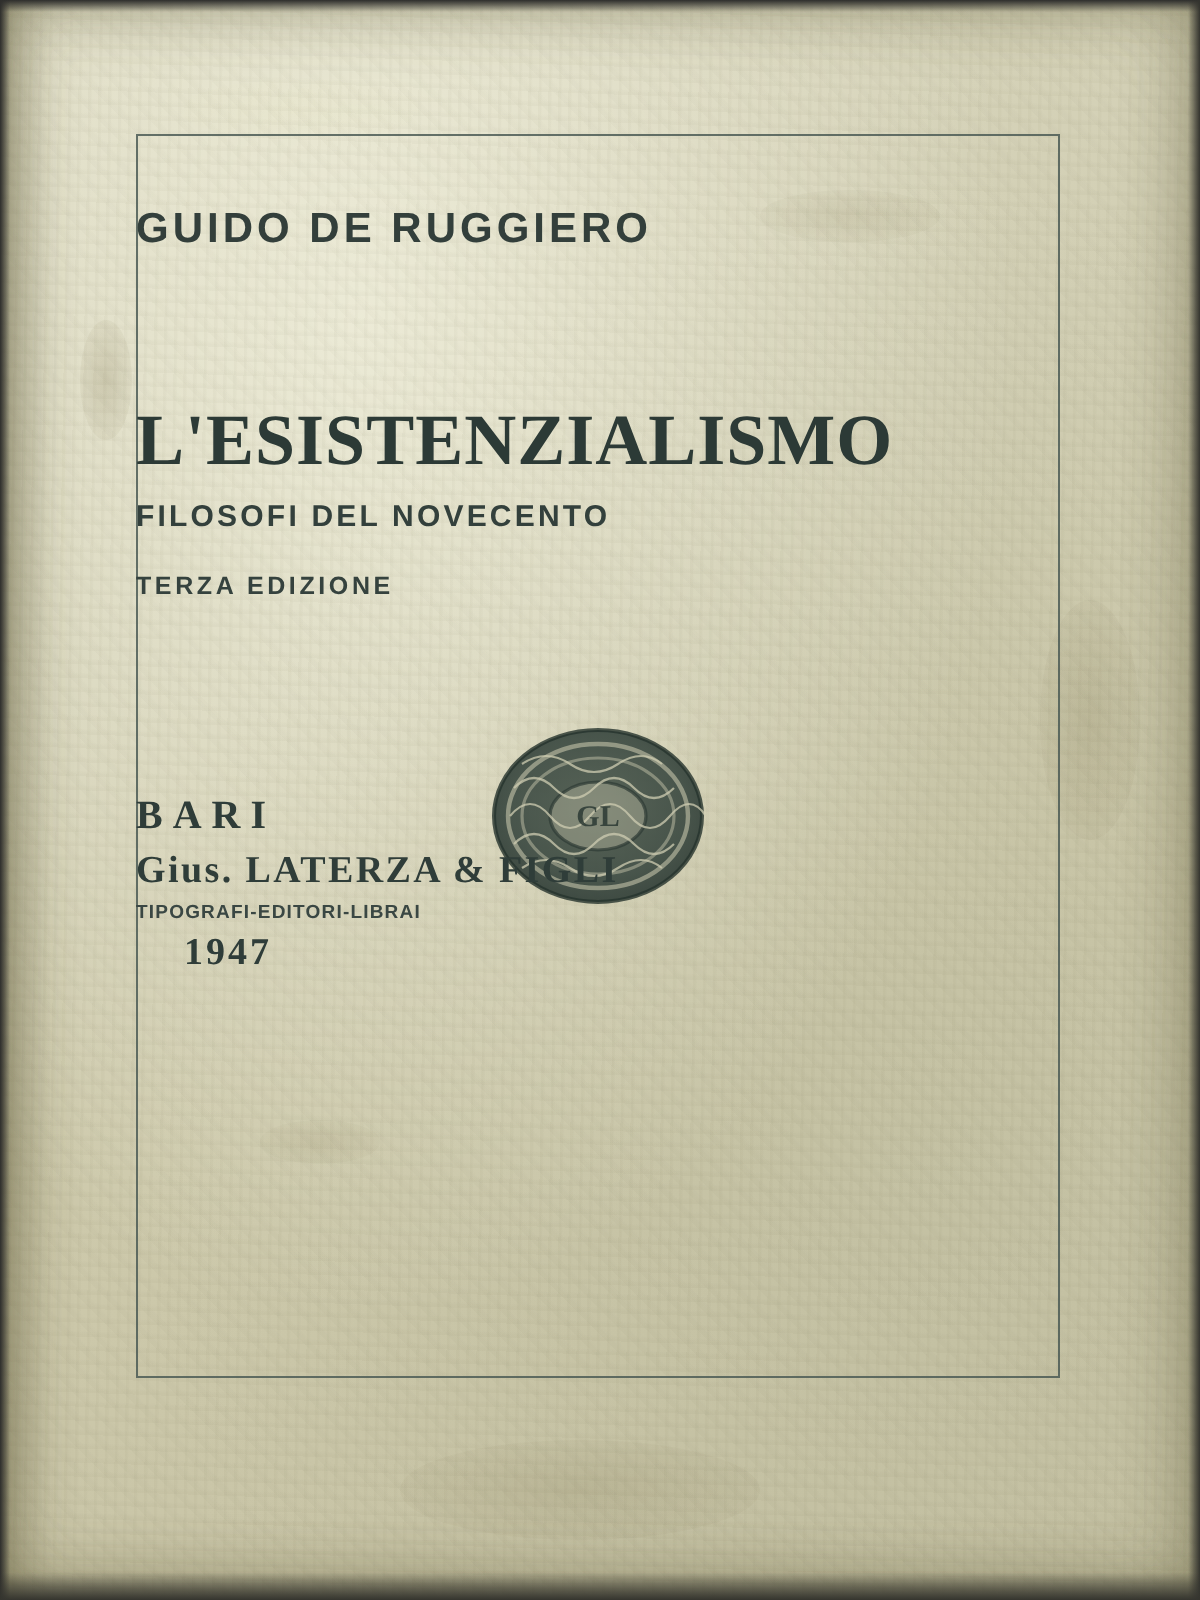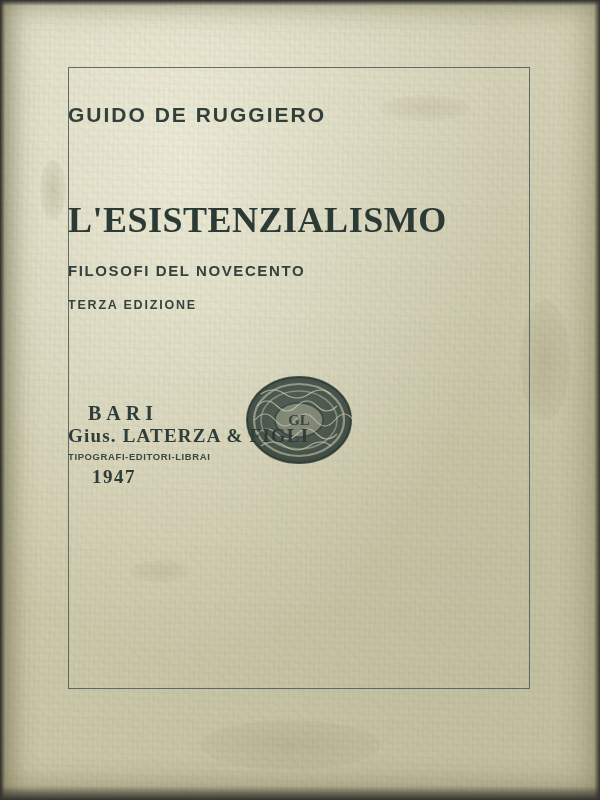--- a/index.html
+++ b/index.html
@@ -106,21 +106,21 @@
 
   .subtitle-1 {
     margin-top: 26px;
     font-family: "Liberation Sans", sans-serif;
     font-weight: bold;
     font-size: 12.5px;
     letter-spacing: 1.7px;
     color: #35423e;
   }
   .subtitle-2 {
-    margin-top: 21px;
+    margin-top: 9px;
     font-family: "Liberation Sans", sans-serif;
     font-weight: bold;
     font-size: 15px;
     letter-spacing: 1.6px;
     color: #33403c;
   }
   .edition {
     margin-top: 19px;
     font-family: "Liberation Sans", sans-serif;
     font-weight: bold;
@@ -140,23 +140,23 @@
     left: 0;
     right: 0;
     bottom: 26px;
   }
   .city {
     font-family: "Liberation Serif", serif;
     font-weight: bold;
     font-size: 20px;
     letter-spacing: 5px;
     color: #2f3d39;
-    padding-left: 20px;
   }
   .publisher {
+    margin-top: 5px;
     font-family: "Liberation Serif", serif;
     font-weight: bold;
     font-size: 19px;
     letter-spacing: 1.2px;
     color: #2f3d39;
   }
   .trade {
     margin-top: 4px;
     font-family: "Liberation Sans", sans-serif;
     font-weight: bold;

